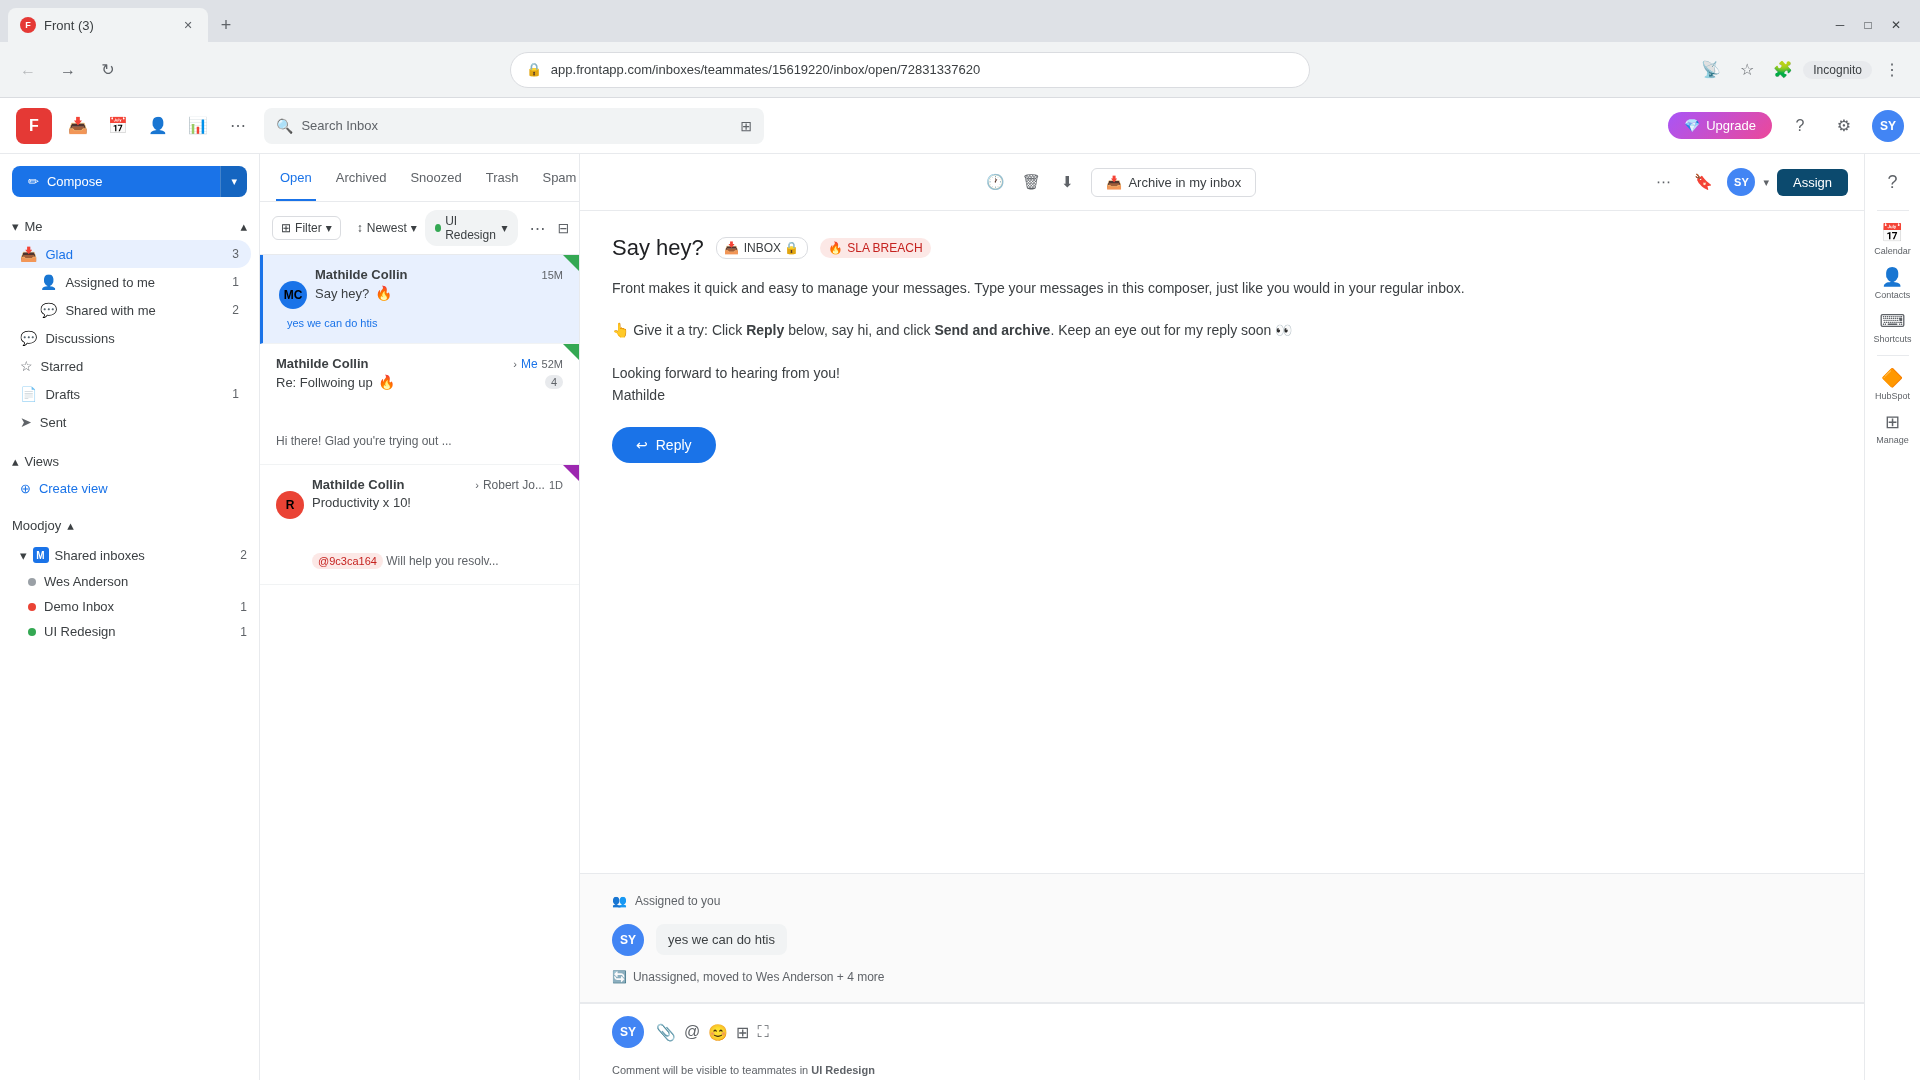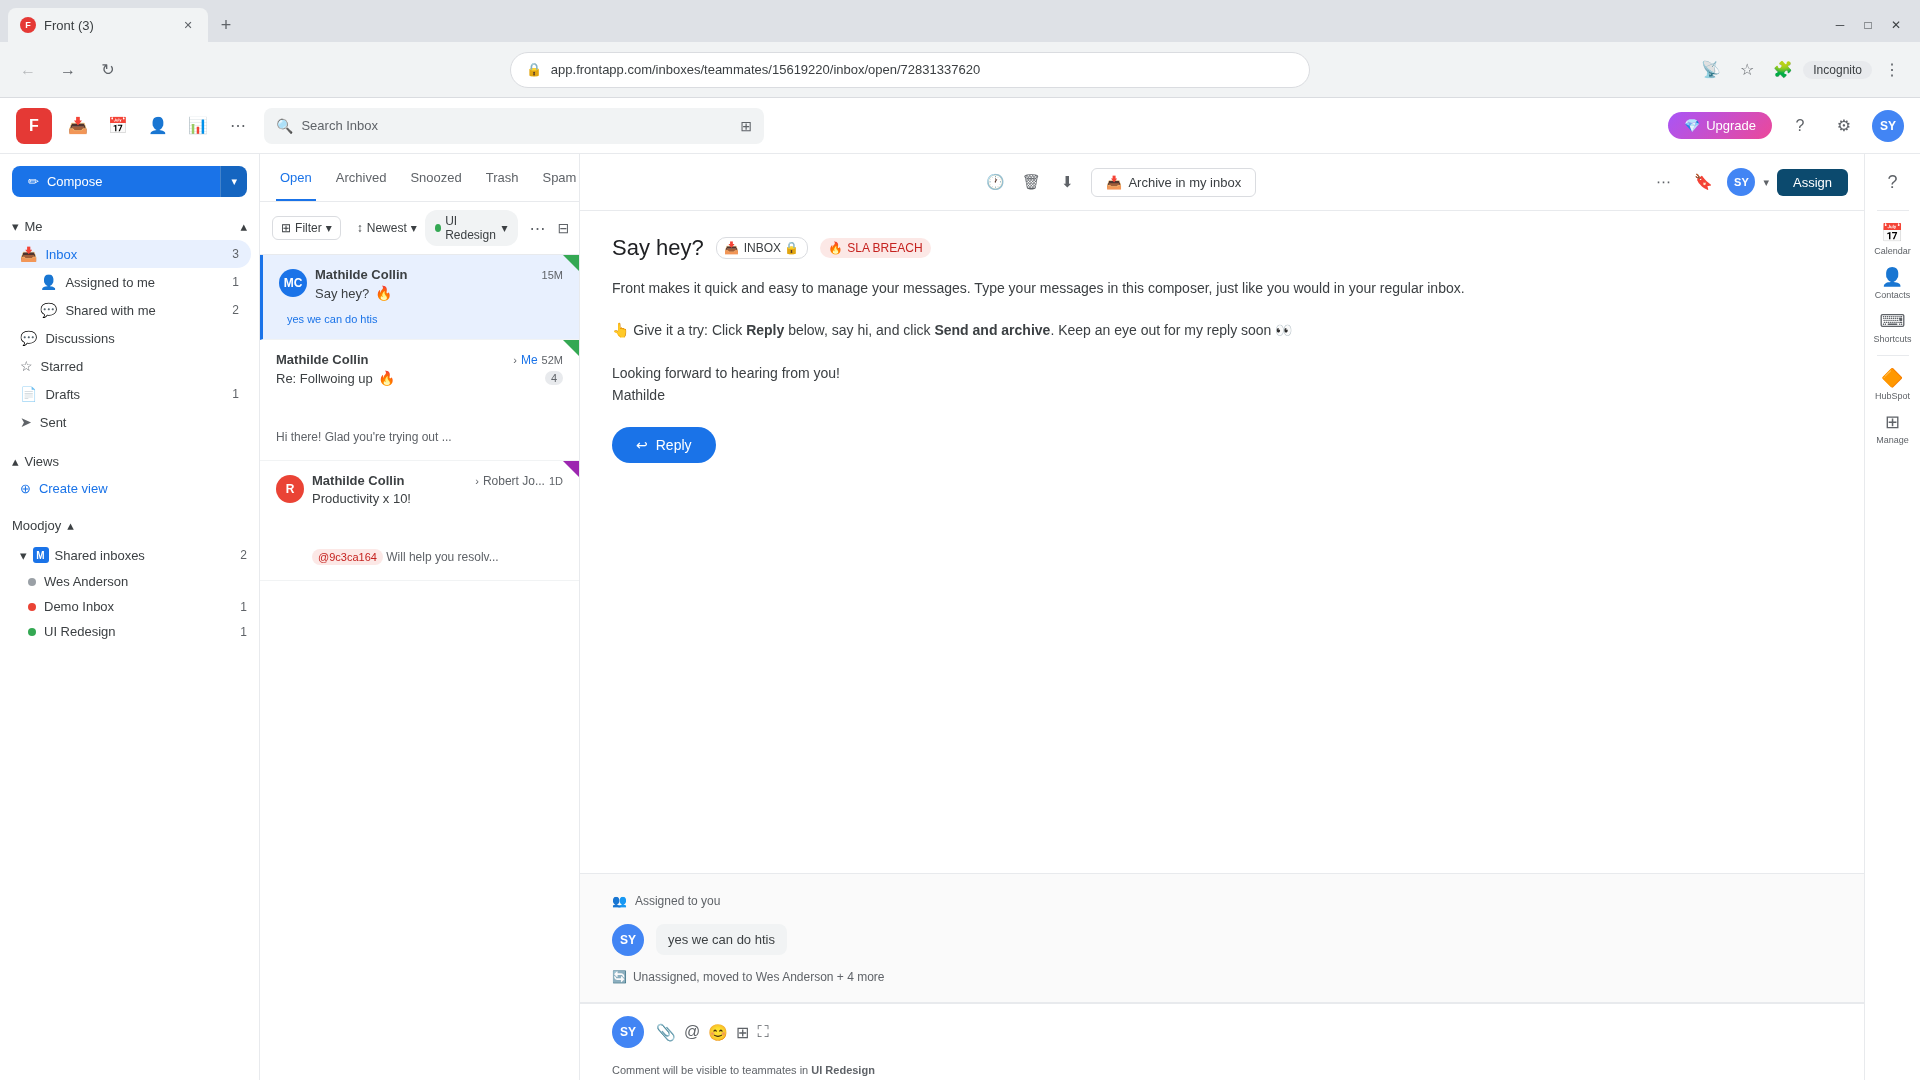--- a/index.html
+++ b/index.html
@@ -95,21 +95,21 @@
     .email-item.selected { background: #e8f0fe; border-left: 3px solid #1a73e8; }
     .email-item-header { display: flex; align-items: flex-start; gap: 8px; margin-bottom: 4px; }
     .sender-name { font-size: 13px; font-weight: 600; color: #3c4043; flex: 1; }
     .email-time { font-size: 11px; color: #5f6368; white-space: nowrap; }
     .email-subject { font-size: 13px; color: #3c4043; margin-bottom: 4px; display: flex; align-items: center; gap: 6px; }
     .fire-icon { font-size: 14px; }
     .email-preview { font-size: 12px; color: #5f6368; margin-top: 44px; }
     .email-tags { display: flex; gap: 4px; margin-top: 6px; flex-wrap: wrap; }
     .email-tag { padding: 2px 8px; border-radius: 10px; font-size: 11px; }
     .tag-blue { background: #e8f0fe; color: #1a73e8; }
-    .email-sender-avatar { width: 28px; height: 28px; border-radius: 50%; display: flex; align-items: center; justify-content: center; font-size: 12px; font-weight: bold; color: #ffffff; flex-shrink: 0; margin-top: 2px; }
+    .email-sender-avatar { width: 28px; height: 28px; border-radius: 50%; display: flex; align-items: center; justify-content: center; font-size: 12px; font-weight: bold; color: #000000; flex-shrink: 0; margin-top: 14px; }
     .green-corner { position: absolute; top: 0; right: 0; width: 0; height: 0; border-left: 16px solid transparent; border-top: 16px solid #34a853; }
     .purple-corner { position: absolute; top: 0; right: 0; width: 0; height: 0; border-left: 16px solid transparent; border-top: 16px solid #9c27b0; }
     .email-arrow { font-size: 11px; color: #5f6368; }
     .count-badge { background: #e8eaed; border-radius: 10px; padding: 1px 6px; font-size: 11px; color: #5f6368; margin-left: auto; }
     .mention-tag { padding: 2px 6px; background: #fce8e6; color: #c5221f; border-radius: 10px; font-size: 11px; }
 
     
     .email-detail { flex: 1; display: flex; flex-direction: column; background: white; overflow: hidden; }
     .email-detail-header { display: flex; align-items: center; padding: 12px 16px; border-bottom: 1px solid #e8eaed; gap: 8px; }
     .action-icons { display: flex; gap: 4px; margin-left: auto; }
@@ -227,21 +227,21 @@
       </div>
 
       <div class="sidebar-section">
         <div class="sidebar-me-header">
           <span>▾</span>
           <span>Me</span>
           <span style="margin-left:auto">▴</span>
         </div>
         <div class="sidebar-item active">
           <span class="icon">📥</span>
-          <span>Inbox</span>
+          <span>Glad</span>
           <span class="count">3</span>
         </div>
         <div class="sidebar-item sidebar-sub-item">
           <span class="icon">👤</span>
           <span>Assigned to me</span>
           <span class="count">1</span>
         </div>
         <div class="sidebar-item sidebar-sub-item">
           <span class="icon">💬</span>
           <span>Shared with me</span>

